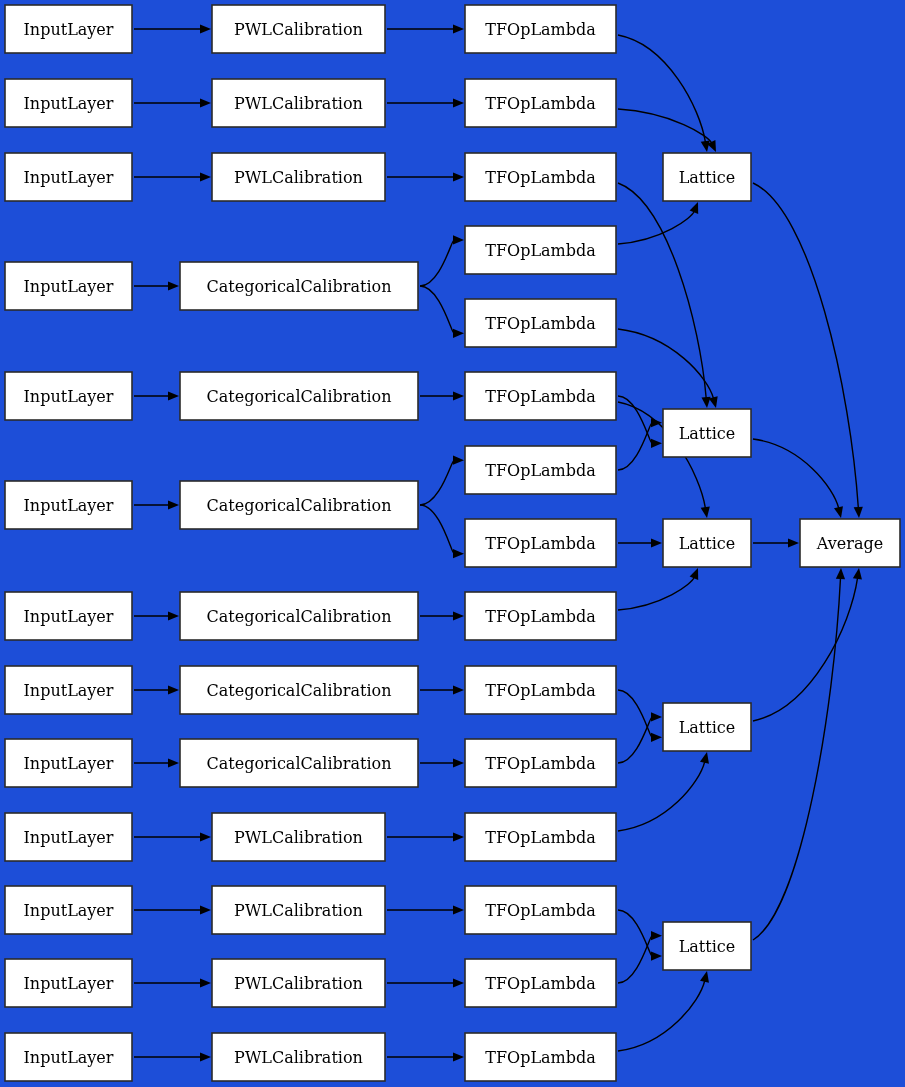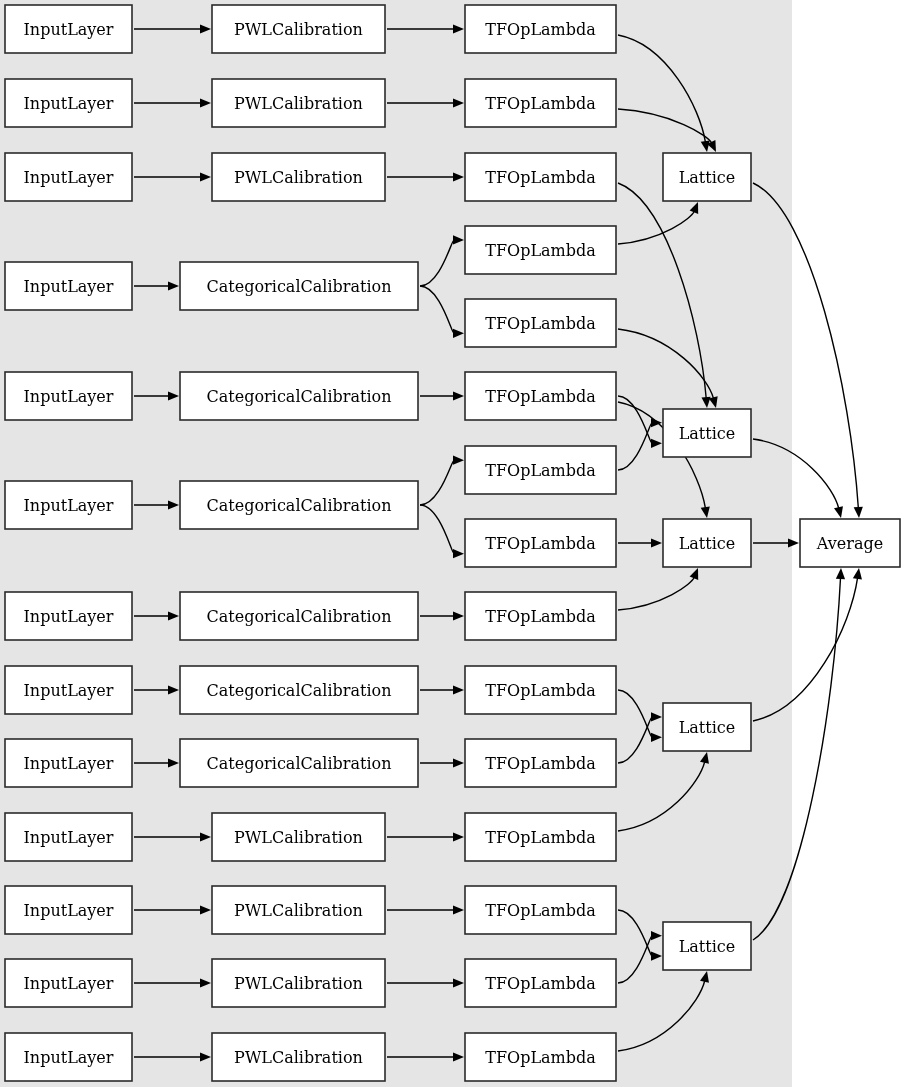--- a/index.html
+++ b/index.html
@@ -8,23 +8,23 @@
     background: #ffffff;
   }
   body {
     width: 905px;
     height: 1087px;
     font-family: "DejaVu Serif", "Liberation Serif", serif;
     overflow: hidden;
   }
   #graph-root {
     position: relative;
-    width: 792px;
+    width: 905px;
     height: 1087px;
-    background: #e5e5e5;
+    background: #1d4ed8;
   }
   svg.graph-canvas {
     position: absolute;
     left: 0;
     top: 0;
     width: 905px;
     height: 1087px;
     display: block;
   }
   .node-rect {

